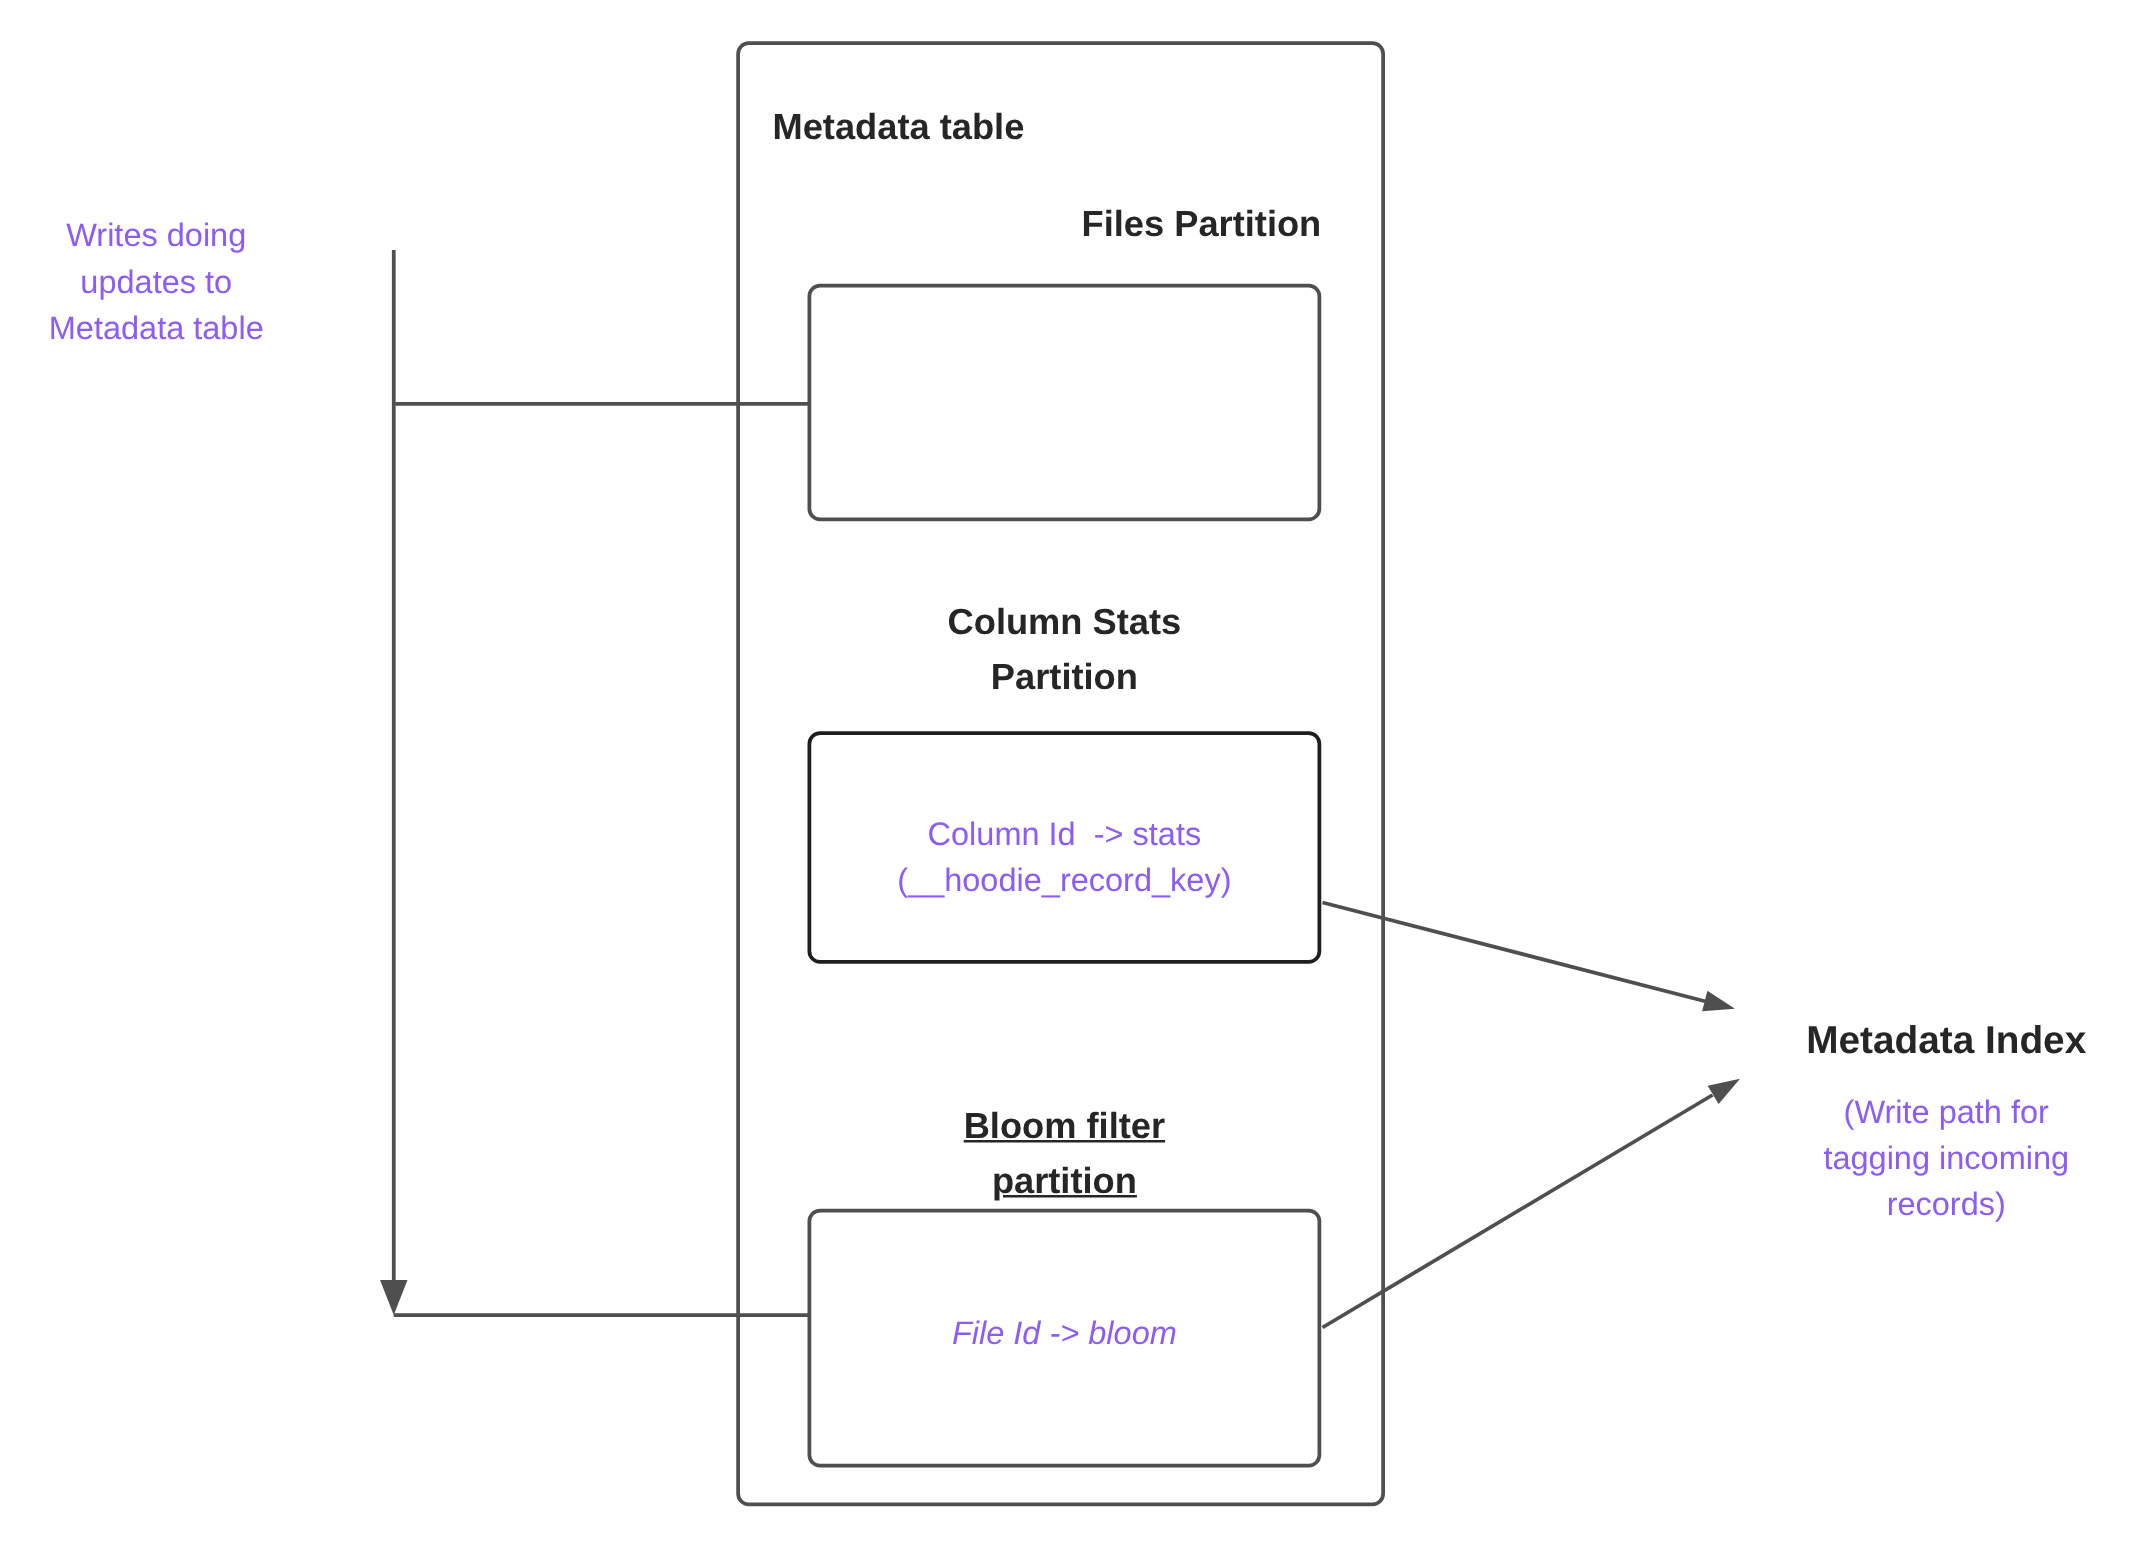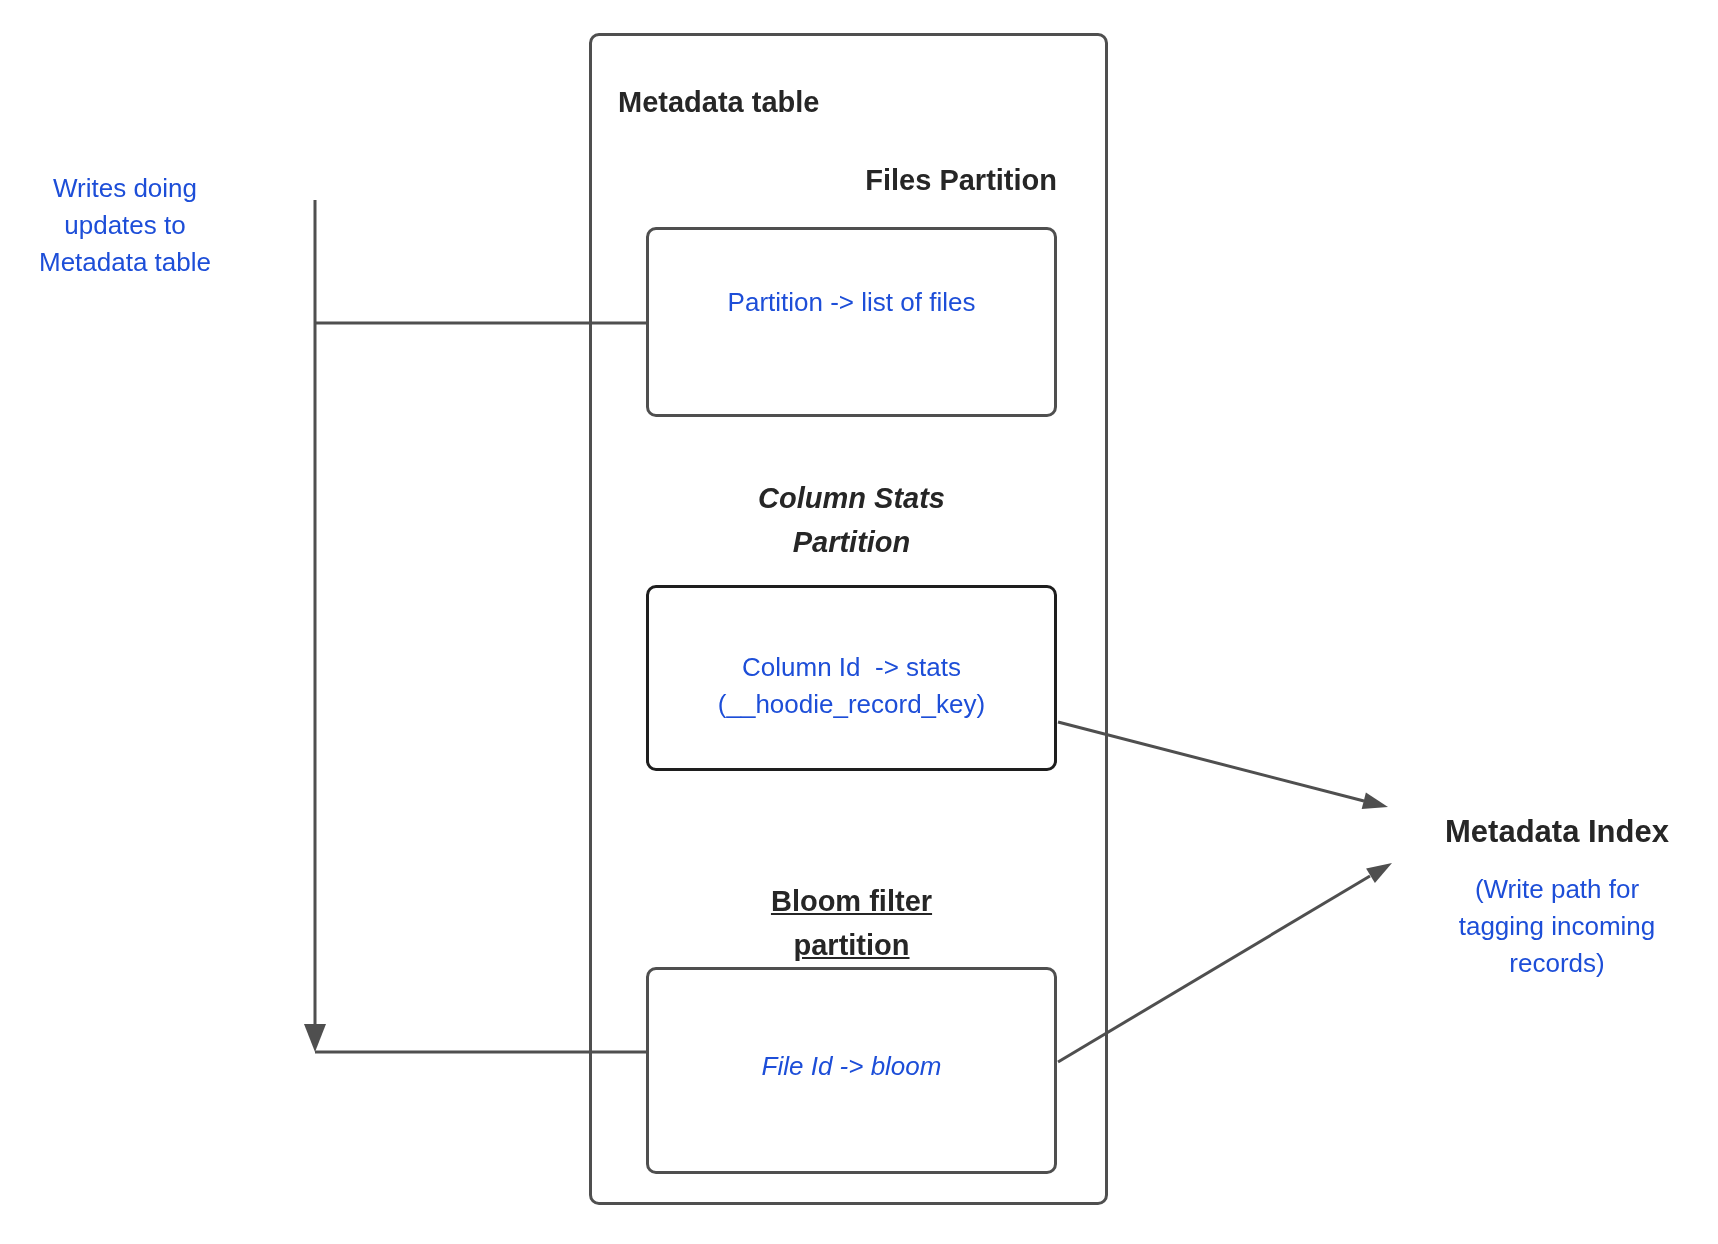--- a/index.html
+++ b/index.html
@@ -29,41 +29,41 @@
     box-sizing: border-box;
     z-index: 2;
   }
   .box.emphasis {
     border-color: #1e1e1e;
   }
   .txt {
     position: absolute;
     z-index: 3;
     white-space: pre-wrap;
-    color: #1d4ed8;
+    color: #8b5cf6;
     font-size: 26px;
     line-height: 37px;
   }
   .txt.heading {
     font-weight: bold;
     color: #262626;
     font-size: 29px;
     line-height: 44px;
   }
   .center {
     text-align: center;
   }
   
   #left-note        { left: 10px;   top: 170px;  width: 230px; }
   #outer-box        { left: 589px;  top: 33px;   width: 519px;  height: 1172px; }
   #metadata-table-title { left: 618px; top: 80px; }
   #files-heading    { left: 646px;  top: 158px;  width: 411px; text-align: right; }
   #files-box        { left: 646px;  top: 227px;  width: 411px;  height: 190px; }
   #files-box-text   { left: 646px;  top: 284px;  width: 411px; }
-  #colstats-heading { left: 646px;  top: 476px;  width: 411px; font-style: italic; }
+  #colstats-heading { left: 646px;  top: 476px;  width: 411px; }
   #colstats-box     { left: 646px;  top: 585px;  width: 411px;  height: 186px; }
   #colstats-box-text{ left: 646px;  top: 638px;  width: 411px; margin-top: 11px; }
   #bloom-heading    { left: 646px;  top: 879px;  width: 411px; text-decoration: underline; }
   #bloom-box        { left: 646px;  top: 967px;  width: 411px;  height: 207px; }
   #bloom-box-text   { left: 646px;  top: 1048px; width: 411px; font-style: italic; }
   #metadata-index-title    { left: 1396px; top: 810px; width: 322px; font-size: 31px; }
   #metadata-index-subtitle { left: 1396px; top: 871px; width: 322px; }
 </style>
 </head>
 <body>
@@ -89,21 +89,20 @@
   <div id="left-note" class="txt center">Writes doing
 updates to
 Metadata table</div>
 
   <div id="outer-box" class="box"></div>
 
   <div id="metadata-table-title" class="txt heading">Metadata table</div>
 
   <div id="files-heading" class="txt heading center">Files Partition</div>
   <div id="files-box" class="box"></div>
-  <div id="files-box-text" class="txt center">Partition -&gt; list of files</div>
 
   <div id="colstats-heading" class="txt heading center">Column Stats
 Partition</div>
   <div id="colstats-box" class="box emphasis"></div>
   <div id="colstats-box-text" class="txt center">Column Id  -&gt; stats
 (__hoodie_record_key)</div>
 
   <div id="bloom-heading" class="txt heading center">Bloom filter
 partition</div>
   <div id="bloom-box" class="box"></div>

